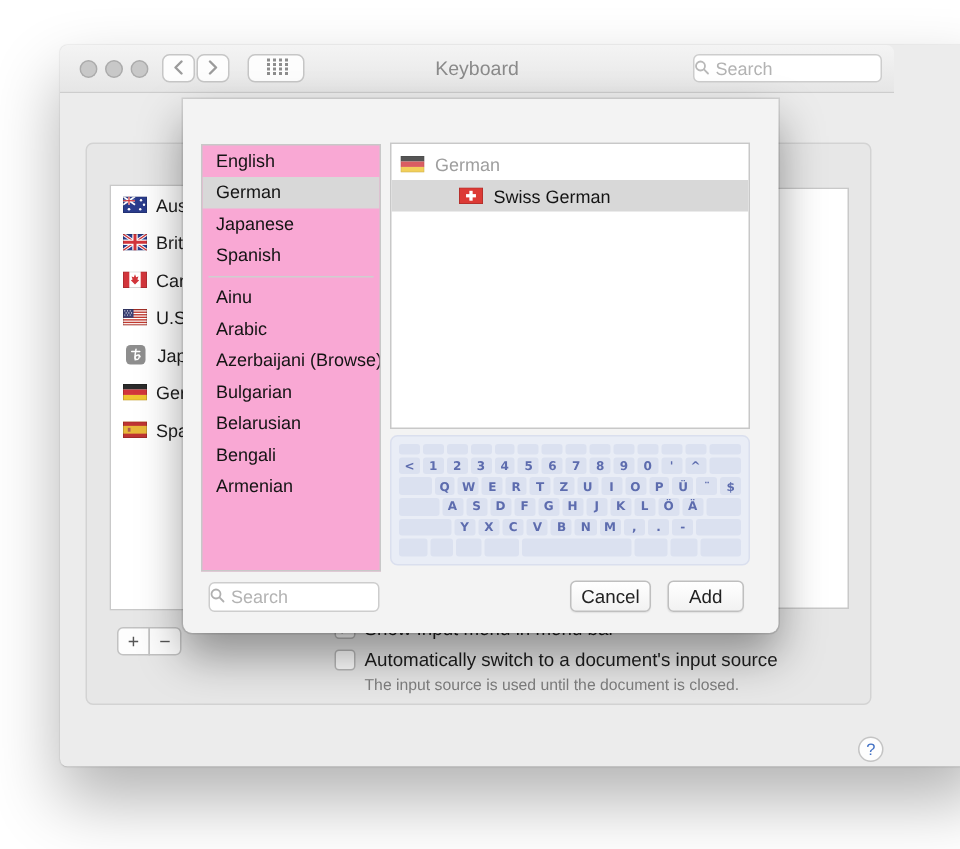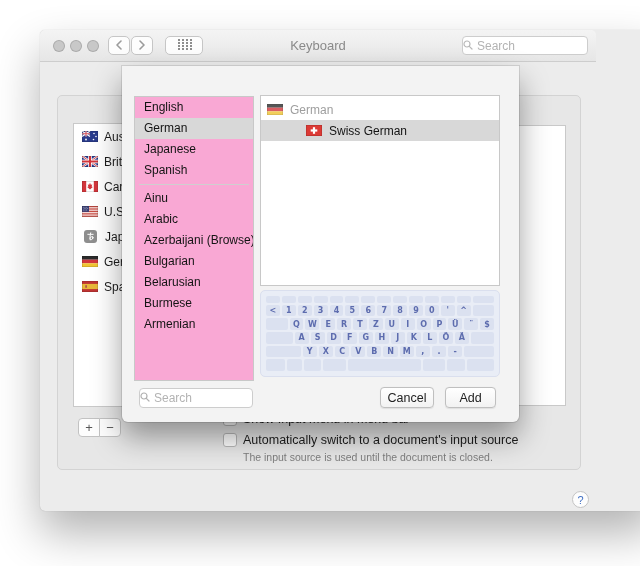--- a/index.html
+++ b/index.html
@@ -271,21 +271,21 @@
           <div class="langrow">English</div>
           <div class="langrow sel">German</div>
           <div class="langrow">Japanese</div>
           <div class="langrow">Spanish</div>
           <div class="langdivider"></div>
           <div class="langrow">Ainu</div>
           <div class="langrow">Arabic</div>
           <div class="langrow">Azerbaijani (Browse)</div>
           <div class="langrow">Bulgarian</div>
           <div class="langrow">Belarusian</div>
-          <div class="langrow">Burmese</div>
+          <div class="langrow">Bengali</div>
           <div class="langrow">Armenian</div>
         </div>
       <div class="srclist">
           <div class="srcrow disabled">
             <span class="flag">
               <svg width="16" height="11" viewBox="0 0 16 11">
                 <rect width="16" height="3.7" fill="#2b2b2b"></rect>
                 <rect y="3.7" width="16" height="3.6" fill="#d2353b"></rect>
                 <rect y="7.3" width="16" height="3.7" fill="#f0c431"></rect>
                 <rect x="0.25" y="0.25" width="15.5" height="10.5" fill="none" stroke="rgba(0,0,0,.22)" stroke-width="0.5"></rect>

